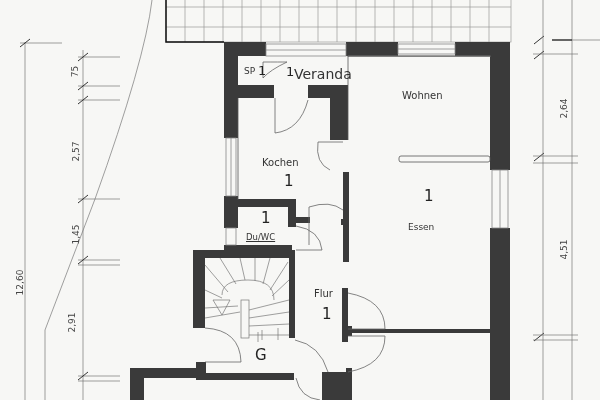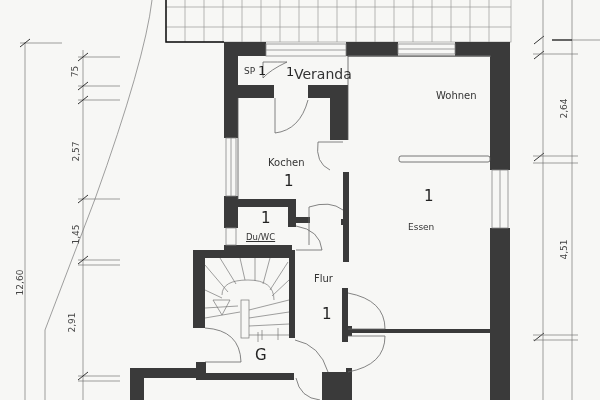--- a/index.html
+++ b/index.html
@@ -174,28 +174,28 @@
     <line x1="262" y1="330" x2="262" y2="340"></line>
     <line x1="278" y1="328" x2="278" y2="340"></line>
     <line x1="258" y1="332" x2="258" y2="342"></line>
   </g>
 </svg>
 
 <span class="lbl room" style="left:244px;top:67px;font-size:9px;">SP</span>
 <span class="lbl num" style="left:258px;top:64px;font-size:13px;">1</span>
 <span class="lbl num" style="left:286px;top:65px;font-size:13px;">1</span>
 <span class="lbl room" style="left:294px;top:67px;font-size:14px;">Veranda</span>
-<span class="lbl room" style="left:402px;top:91px;margin-left:34px;">Wohnen</span>
-<span class="lbl room" style="left:268px;top:158px;">Kochen</span>
+<span class="lbl room" style="left:402px;top:91px;">Wohnen</span>
+<span class="lbl room" style="left:262px;top:158px;">Kochen</span>
 <span class="lbl num" style="left:284px;top:174px;">1</span>
 <span class="lbl num" style="left:424px;top:189px;">1</span>
 <span class="lbl room" style="left:408px;top:223px;font-size:9px;">Essen</span>
 <span class="lbl num" style="left:261px;top:211px;">1</span>
 <span class="lbl room" style="left:246px;top:233px;font-size:8.5px;text-decoration:underline;">Du/WC</span>
-<span class="lbl room" style="left:314px;top:274px;">Flur</span>
+<span class="lbl room" style="left:314px;top:289px;">Flur</span>
 <span class="lbl num" style="left:322px;top:307px;">1</span>
 <span class="lbl num" style="left:255px;top:348px;">G</span>
 
 <span class="lbl dim" style="left:8px;top:278px;">12,60</span>
 <span class="lbl dim" style="left:70px;top:67px;">75</span>
 <span class="lbl dim" style="left:66px;top:147px;">2,57</span>
 <span class="lbl dim" style="left:66px;top:230px;">1,45</span>
 <span class="lbl dim" style="left:62px;top:318px;">2,91</span>
 <span class="lbl dim" style="left:554px;top:104px;">2,64</span>
 <span class="lbl dim" style="left:554px;top:245px;">4,51</span>

